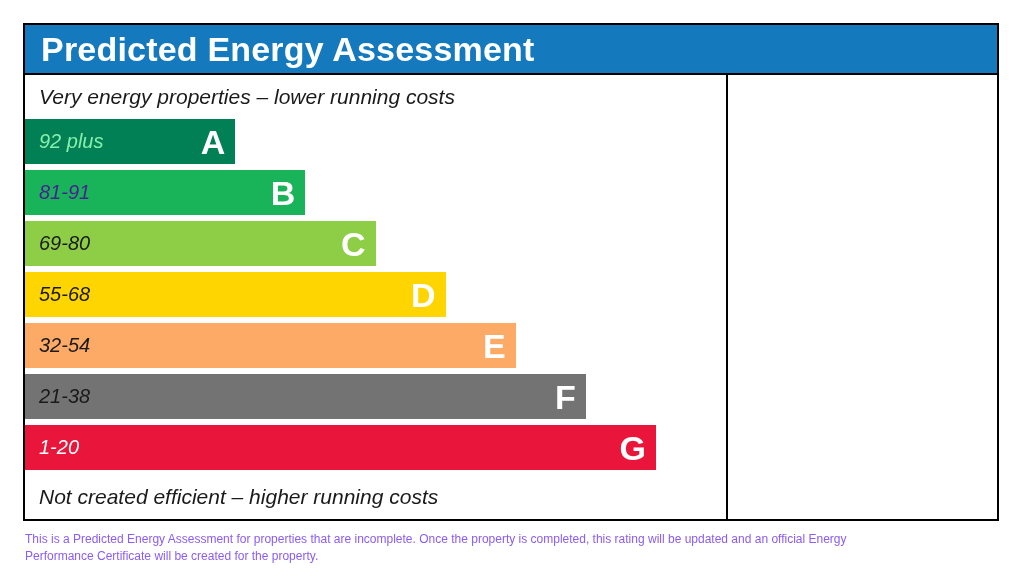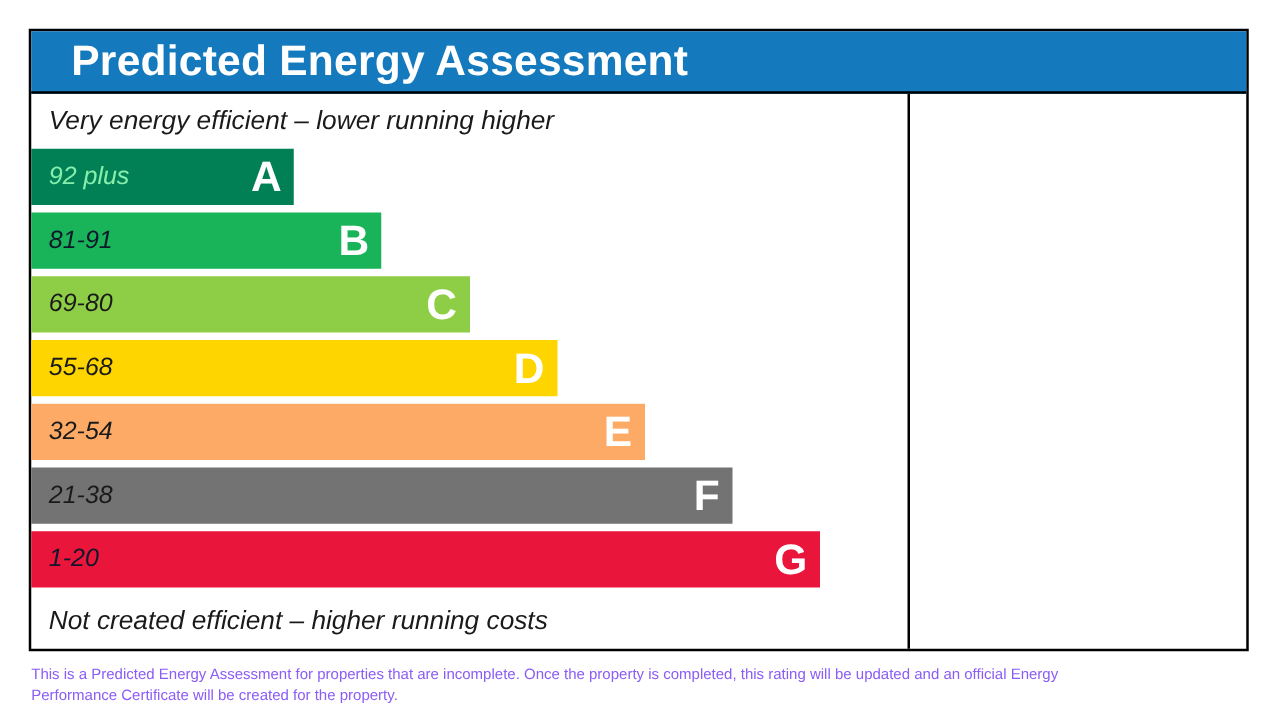--- a/index.html
+++ b/index.html
@@ -170,59 +170,59 @@
     font-size: 12px;
     line-height: 1.45;
     color: #8b5cf6;
   }
 </style>
 </head>
 <body>
 
 <div id="pea-certificate">
 
-  <div id="pea-header" style="background: rgb(20, 121, 189); padding-left: 16px;">
+  <div id="pea-header" style="background: rgb(20, 121, 189);">
     <div id="pea-header-title" style="color: rgb(255, 255, 255);">Predicted Energy Assessment</div>
   </div>
 
   <div id="pea-body">
 
     <div id="pea-left-panel">
 
       <div class="caption-row" id="pea-caption-top">
-        <div class="caption-text">Very energy efficient – lower running higher</div>
+        <div class="caption-text">Very energy properties – lower running costs</div>
       </div>
 
       <div id="pea-bands">
           <div class="band-row" style="top: 0px; width: 30%; background: rgb(0, 128, 84);">
             <span class="band-range" style="color: #86efac;">92 plus</span>
             <span class="band-letter">A</span>
           </div>
           <div class="band-row" style="top: 51px; width: 40%; background: rgb(25, 180, 89);">
-            <span class="band-range" style="color: #0f172a;">81-91</span>
+            <span class="band-range" style="color: #4c1d95;">81-91</span>
             <span class="band-letter">B</span>
           </div>
           <div class="band-row" style="top: 102px; width: 50%; background: rgb(141, 206, 70);">
             <span class="band-range" style="color: rgb(26, 26, 26);">69-80</span>
             <span class="band-letter">C</span>
           </div>
           <div class="band-row" style="top: 153px; width: 60%; background: rgb(255, 213, 0);">
             <span class="band-range" style="color: rgb(26, 26, 26);">55-68</span>
             <span class="band-letter">D</span>
           </div>
           <div class="band-row" style="top: 204px; width: 70%; background: rgb(252, 170, 101);">
             <span class="band-range" style="color: rgb(26, 26, 26);">32-54</span>
             <span class="band-letter">E</span>
           </div>
           <div class="band-row" style="top: 255px; width: 80%; background: #737373;">
             <span class="band-range" style="color: rgb(26, 26, 26);">21-38</span>
             <span class="band-letter">F</span>
           </div>
           <div class="band-row" style="top: 306px; width: 90%; background: rgb(233, 21, 59);">
-            <span class="band-range" style="color: #0f172a;">1-20</span>
+            <span class="band-range" style="color: #ffffff;">1-20</span>
             <span class="band-letter">G</span>
           </div>
         </div>
 
       <div class="caption-row" id="pea-caption-bottom">
         <div class="caption-text">Not created efficient – higher running costs</div>
       </div>
 
     </div>
 

